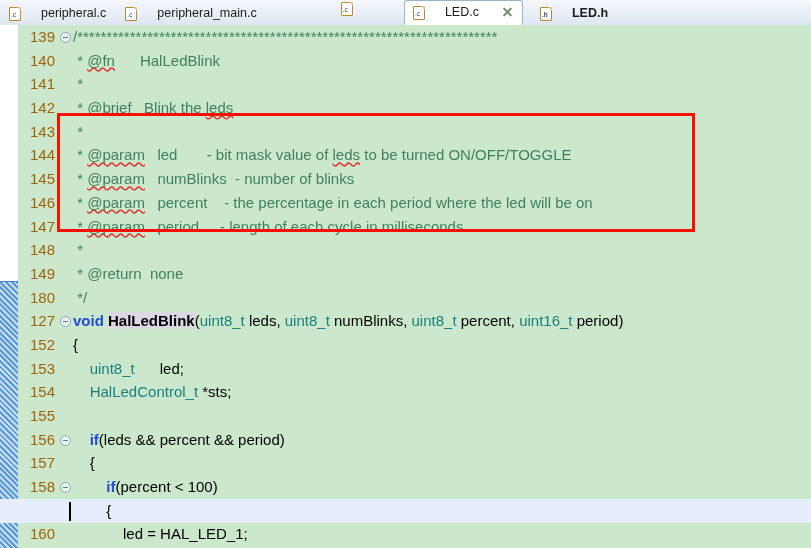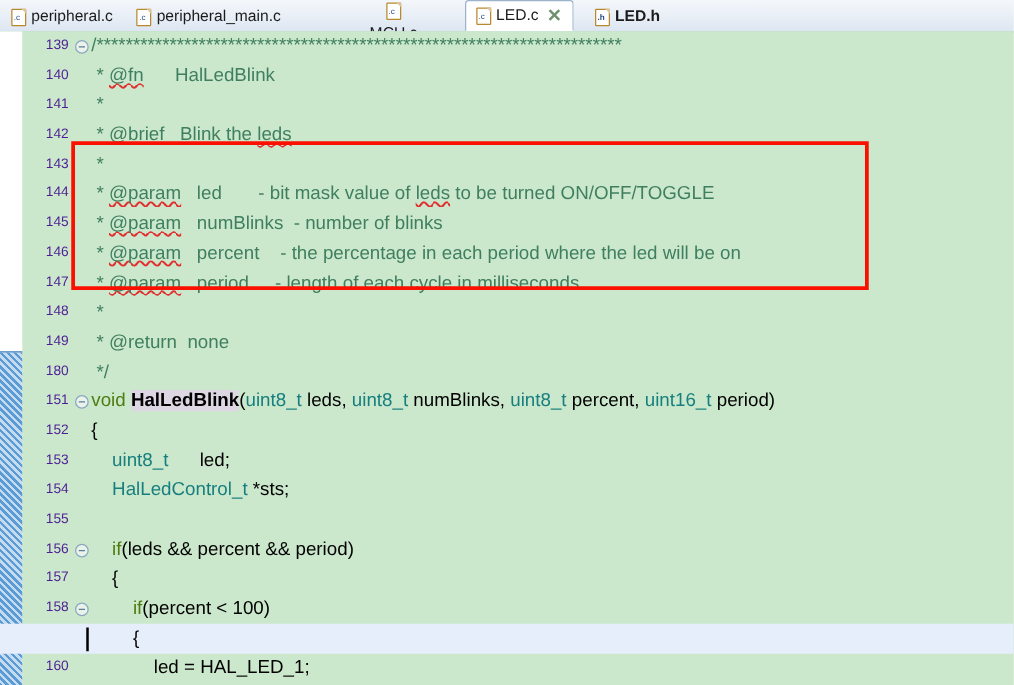--- a/index.html
+++ b/index.html
@@ -12,21 +12,21 @@
   #app{position:relative;width:811px;height:548px;overflow:hidden;}
 
   
   #tabbar{
     position:absolute;left:0;top:0;width:811px;height:25px;
     background:linear-gradient(to bottom,#f4f7fb 0%,#e8eef6 55%,#dce6f2 100%);
     border-bottom:1px solid #9cb3cc;
     display:flex;align-items:flex-end;
   }
   .tab{
-    height:24px;display:flex;align-items:center;gap:4px;
+    height:24px;display:flex;align-items:center;gap:20px;
     padding:0 9px 0 8px;
     font-size:12.5px;color:#1b1b1b;white-space:nowrap;
     position:relative;
     border:1px solid transparent;border-bottom:none;
     box-sizing:border-box;
   }
   .tab.active{
     background:#ffffff;
     border:1px solid #9cb3cc;border-bottom:1px solid #ffffff;
     border-top-left-radius:3px;border-top-right-radius:3px;
@@ -83,21 +83,21 @@
   #gutter-sep{
     position:absolute;left:54px;top:0;width:1px;height:523px;background:#c5c5c5;
   }
   #code-area{
     position:absolute;left:73px;top:0;right:0;height:523px;background:#cce8cc;
   }
 
   .row{height:23.7px;position:relative;}
   .lnum{
     font-family:"Liberation Sans", sans-serif;
-    font-size:11px;color:#4c1d95;line-height:23.7px;
+    font-size:15px;color:#a16207;line-height:23.7px;
     padding-right:4px;display:block;
   }
   .foldmark{
     position:absolute;left:1px;width:11px;height:11px;
     border:1px solid #8aa8c0;border-radius:50%;
     background:#e9f3ea;box-sizing:border-box;
   }
   .foldmark::before{
     content:"";position:absolute;left:2px;top:4px;width:5px;height:1px;background:#5b7f9b;
   }
@@ -111,21 +111,21 @@
   #curline{
     position:absolute;left:0;top:0;height:23.7px;width:811px;
     background:#e6eefb;z-index:0;
   }
   #caret{
     position:absolute;width:2px;height:19px;background:#000000;z-index:5;
   }
 
   
   .c-comment{color:#3f7f5f;}
-  .c-kw{color:#4d7c0f;font-weight:normal;}
+  .c-kw{color:#1d4ed8;font-weight:bold;}
   .c-type{color:#177f7f;}
   .c-plain{color:#000000;}
   .c-bold{font-weight:bold;}
   .occ{background:#dcd7e3;}
 
   .squig{
     text-decoration:underline;
     text-decoration-color:#e03030;
     text-decoration-style:wavy;
     text-decoration-skip-ink:none;
@@ -211,21 +211,21 @@
       <div class="row">
           <span class="lnum">148</span>
         </div>
       <div class="row">
           <span class="lnum">149</span>
         </div>
       <div class="row">
           <span class="lnum">180</span>
         </div>
       <div class="row">
-          <span class="lnum">151</span>
+          <span class="lnum">127</span>
         </div>
       <div class="row">
           <span class="lnum">152</span>
         </div>
       <div class="row">
           <span class="lnum">153</span>
         </div>
       <div class="row">
           <span class="lnum">154</span>
         </div>

